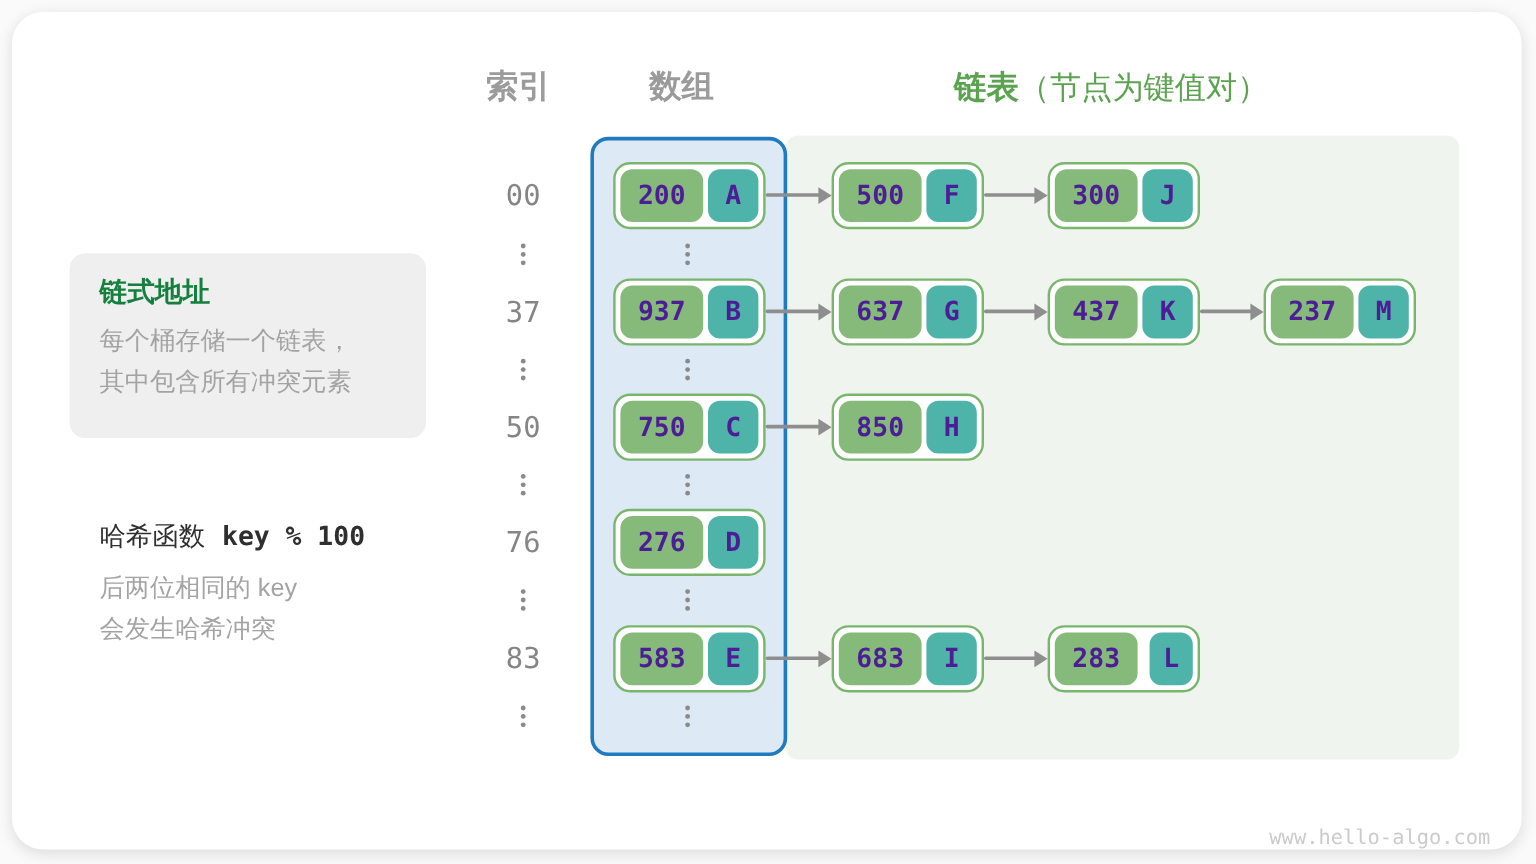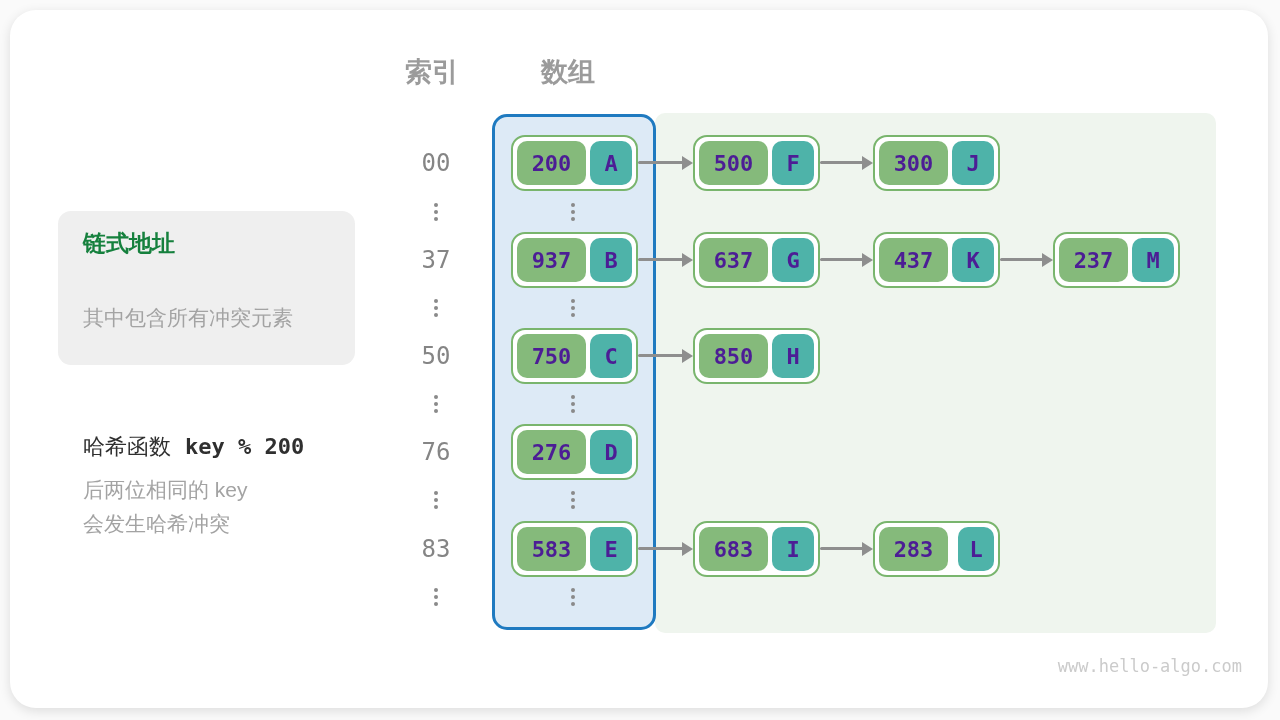--- a/index.html
+++ b/index.html
@@ -48,40 +48,44 @@
 
   .arrow{position:absolute;height:14px;}
   .arrow .shaft{position:absolute;left:0;right:8px;top:5px;height:3px;background:#8e8e8e;border-radius:2px;}
   .arrow .head{position:absolute;right:0;top:0;width:0;height:0;
                border-top:7px solid transparent;border-bottom:7px solid transparent;
                border-left:11px solid #8e8e8e;}
 
   .vdots{position:absolute;transform:translate(-50%,-50%);display:flex;flex-direction:column;gap:3px;align-items:center;}
   .vdots i{width:4px;height:4px;border-radius:50%;background:#8a8a8a;display:block;}
 
-  #watermark{position:absolute;right:38px;bottom:44px;
+  #watermark{position:absolute;right:38px;bottom:12px;
              font-family:"DejaVu Sans Mono","Liberation Mono",monospace;
              font-size:17px;color:#cbcbcb;}
 </style>
 </head>
 <body>
 
 <div id="stage">
   <div id="card"></div>
 
   <div class="col-header" style="left:432px">索引</div>
   <div class="col-header" style="left:568px">数组</div>
+  <div id="list-header">
+    <span class="bold">链表</span><span>（节点为键值对）</span>
+  </div>
 
   <div id="info-box">
     <div id="info-title">链式地址</div>
+    <div class="info-line" style="top:59px">每个桶存储一个链表，</div>
     <div class="info-line" style="top:93px">其中包含所有冲突元素</div>
   </div>
 
   <div id="hash-note">
-    <span id="hash-title">哈希函数</span><span id="hash-formula">key % 200</span>
+    <span id="hash-title">哈希函数</span><span id="hash-formula">key % 100</span>
   </div>
   <div class="hash-line" style="top:476px">后两位相同的 key</div>
   <div class="hash-line" style="top:510px">会发生哈希冲突</div>
 
   <div id="list-region"></div>
   <div id="array-region"></div>
 
   <div id="diagram">
       <div class="index-label" style="left: 436px; top: 163px;">00</div>
       <div class="node" style="left: 511px; top: 135px;">

